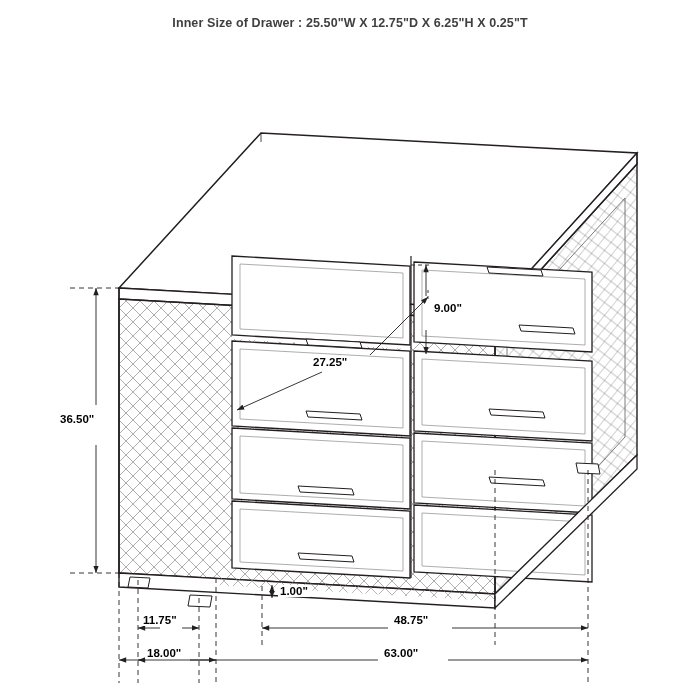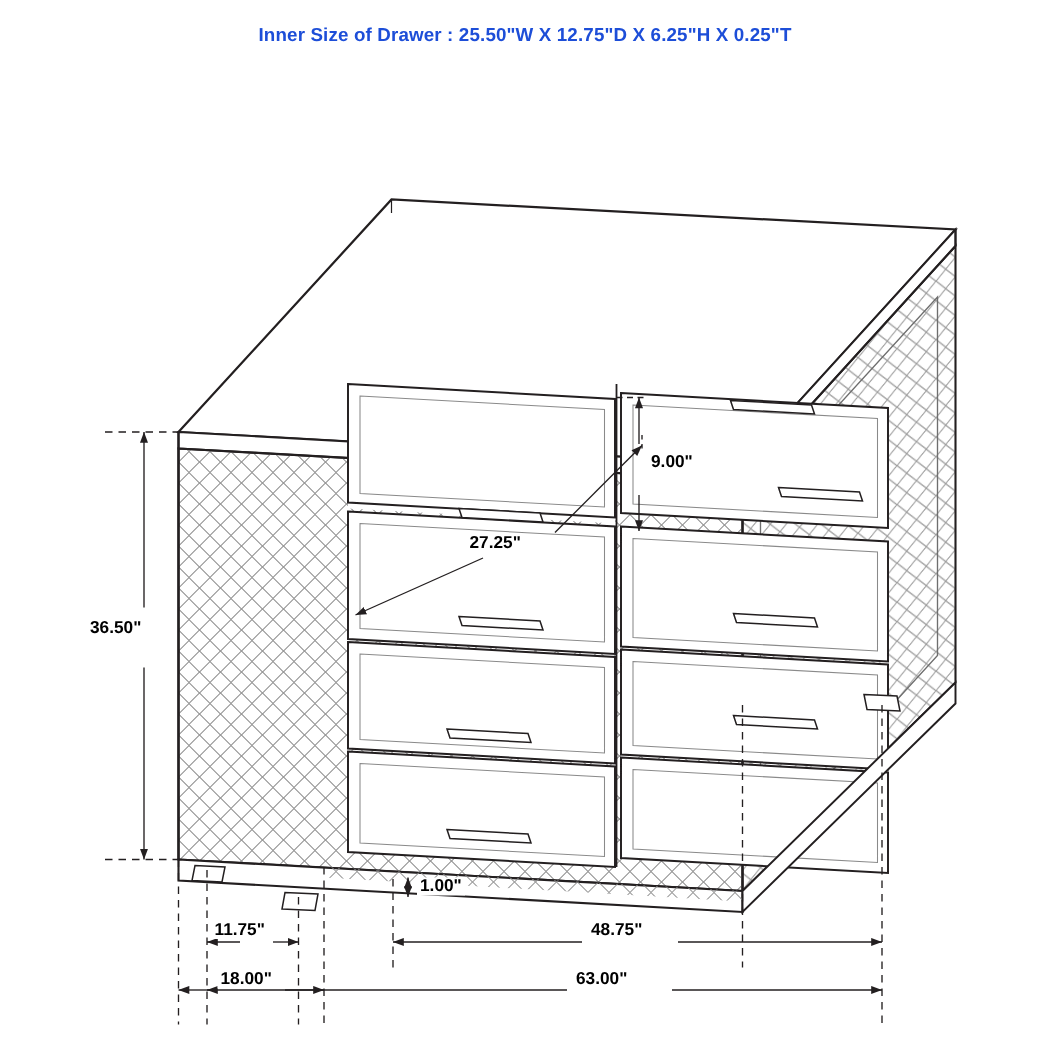--- a/index.html
+++ b/index.html
@@ -22,21 +22,21 @@
   }
   .title {
     position: absolute;
     top: 16px;
     left: 0;
     width: 700px;
     text-align: center;
     font-size: 12.5px;
     font-weight: bold;
     letter-spacing: 0.1px;
-    color: #1d4ed8;
+    color: #404040;
   }
   svg.diagram {
     position: absolute;
     top: 0;
     left: 0;
     width: 700px;
     height: 700px;
   }
   .dim-label {
     position: absolute;

